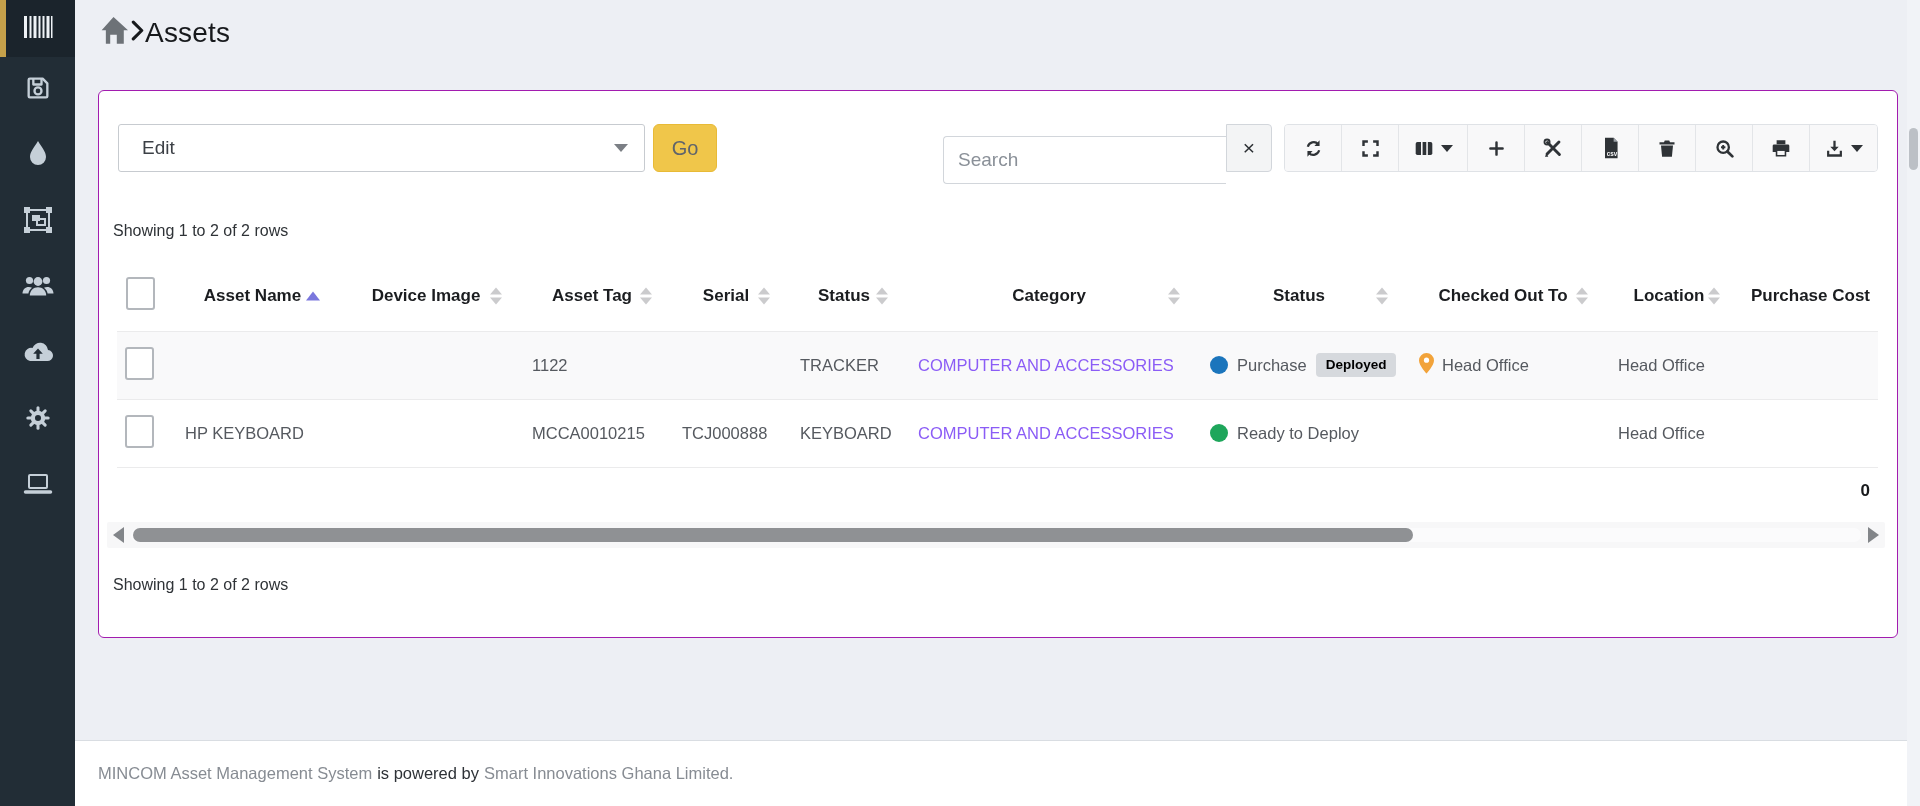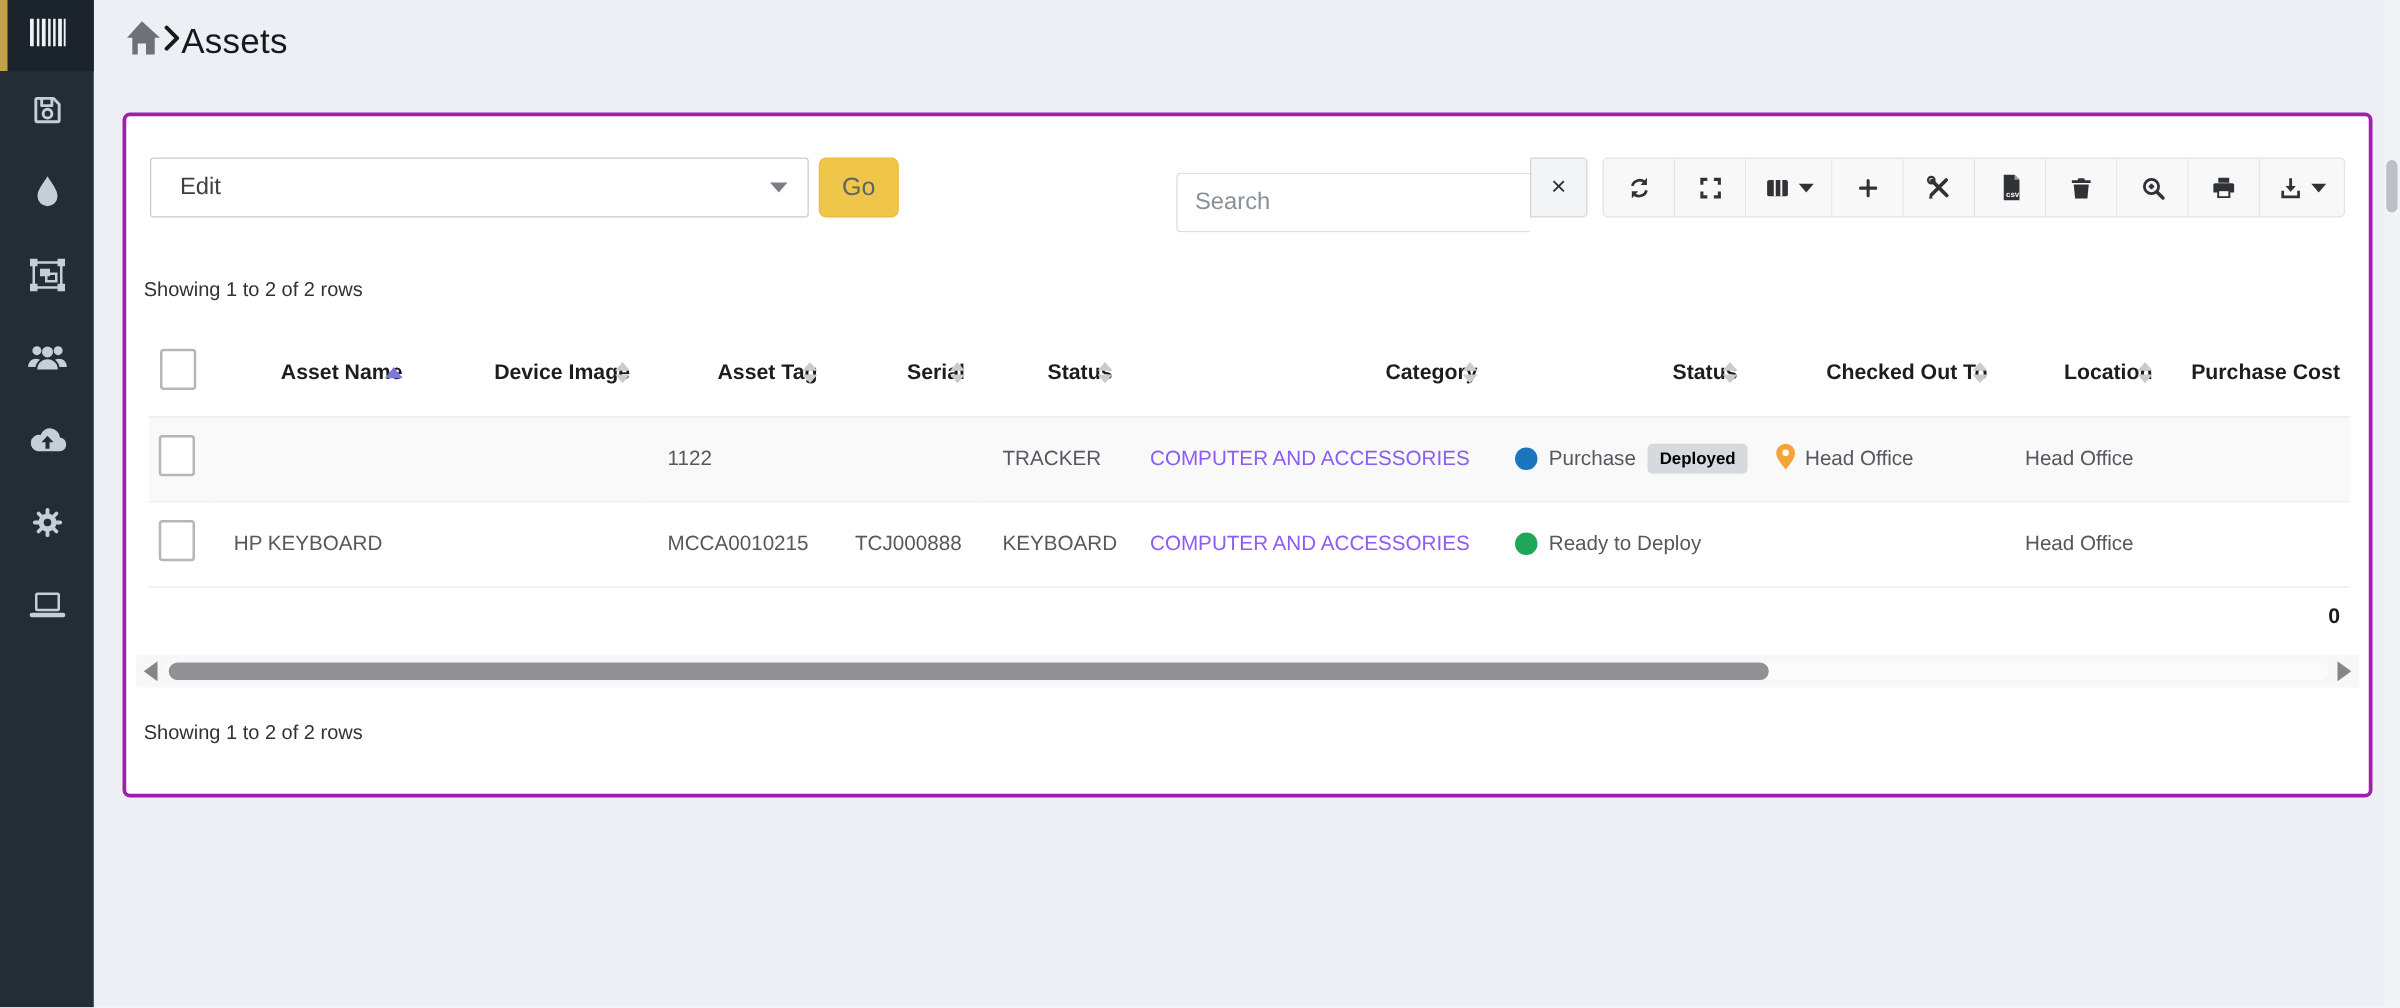--- a/index.html
+++ b/index.html
@@ -12,21 +12,21 @@
   .nav-item { height:66px; display:flex; align-items:center; justify-content:center; cursor:pointer; color:#c5cfd8; }
   .nav-item.active { height:57px; background:#1b242c; box-shadow:inset 6px 0 0 #c5a04a; }
 
   
   .main { position:absolute; left:75px; top:0; right:0; bottom:0; }
   .breadcrumb { position:absolute; left:22px; top:16px; display:flex; align-items:center; }
   .breadcrumb .crumb-current { font-size:28px; color:#17191c; letter-spacing:.2px; }
 
   
   .card { position:absolute; left:23px; right:22px; top:90px; height:548px; background:#fff;
-          border:3px solid #a21caf; border-radius:6px; overflow:hidden; }
+          border:1px solid #a21caf; border-radius:6px; overflow:hidden; }
 
   .toolbar { display:flex; justify-content:space-between; align-items:center; margin:33px 19px 0 19px; }
   .toolbar-left { display:flex; align-items:center; gap:8px; }
   .select-box { width:527px; height:48px; border:1px solid #c7cbd0; border-radius:3px; background:#fff;
                 display:flex; align-items:center; justify-content:space-between; padding:0 16px 0 23px;
                 font-size:19px; color:#3c4046; cursor:pointer; }
   .caret-down { width:0; height:0; border-left:7px solid transparent; border-right:7px solid transparent;
                 border-top:8px solid #7b7f85; }
   .go-btn { width:64px; height:48px; background:#f0c64a; border:1px solid #e8ba36; border-radius:6px;
             font-size:20px; color:#5f646b; font-family:inherit; cursor:pointer; }
@@ -44,21 +44,21 @@
   .tb-btn:last-child { border-right:none; }
   .tb-btn svg { display:block; }
   .mini-caret { width:0; height:0; border-left:6px solid transparent; border-right:6px solid transparent;
                 border-top:7px solid #2f3337; }
 
   .summary { margin:50px 0 0 14px; font-size:16px; color:#2f3337; }
   .summary.bottom { margin-top:28px; }
 
   
   table { margin:21px 0 0 18px; width:1761px; border-collapse:collapse; table-layout:fixed; }
-  thead th { height:70px; text-align:right; font-size:17px; font-weight:bold; color:#1b1d20;
+  thead th { height:70px; text-align:center; font-size:17px; font-weight:bold; color:#1b1d20;
              padding:0 10px 0 20px; position:relative; vertical-align:middle; }
   thead th.cb-col, tbody td.cb-col { padding-left:8px; }
   tbody td { height:68px; font-size:16.5px; color:#55595f; padding:0 10px 0 20px; vertical-align:middle; }
   tbody tr { border-top:1px solid #ebebec; }
   tbody tr.striped { background:#f9f9fa; }
   tfoot tr { border-top:1px solid #ebebec; }
   tfoot td { height:47px; font-size:17px; font-weight:bold; color:#17191c; padding:0 8px; }
   .col-right, th.col-right { text-align:right; padding-right:8px; }
   td.cat-cell { color:#8b5cf6; }
 
@@ -474,18 +474,23 @@
           <span class="hs-thumb"></span>
         </span>
         <span class="hs-arrow hs-right"></span>
       </div>
 
       <div class="summary bottom">Showing 1 to 2 of 2 rows</div>
 
     </section>
   </main>
 
+  <footer class="page-footer">
+    <span class="muted">MINCOM Asset Management System</span>
+    <span class="dark">is powered by</span>
+    <span class="muted">Smart Innovations Ghana Limited.</span>
+  </footer>
 
   <div class="vscroll">
     <div class="vthumb"></div>
   </div>
 
 </div>
 
 </body></html>

